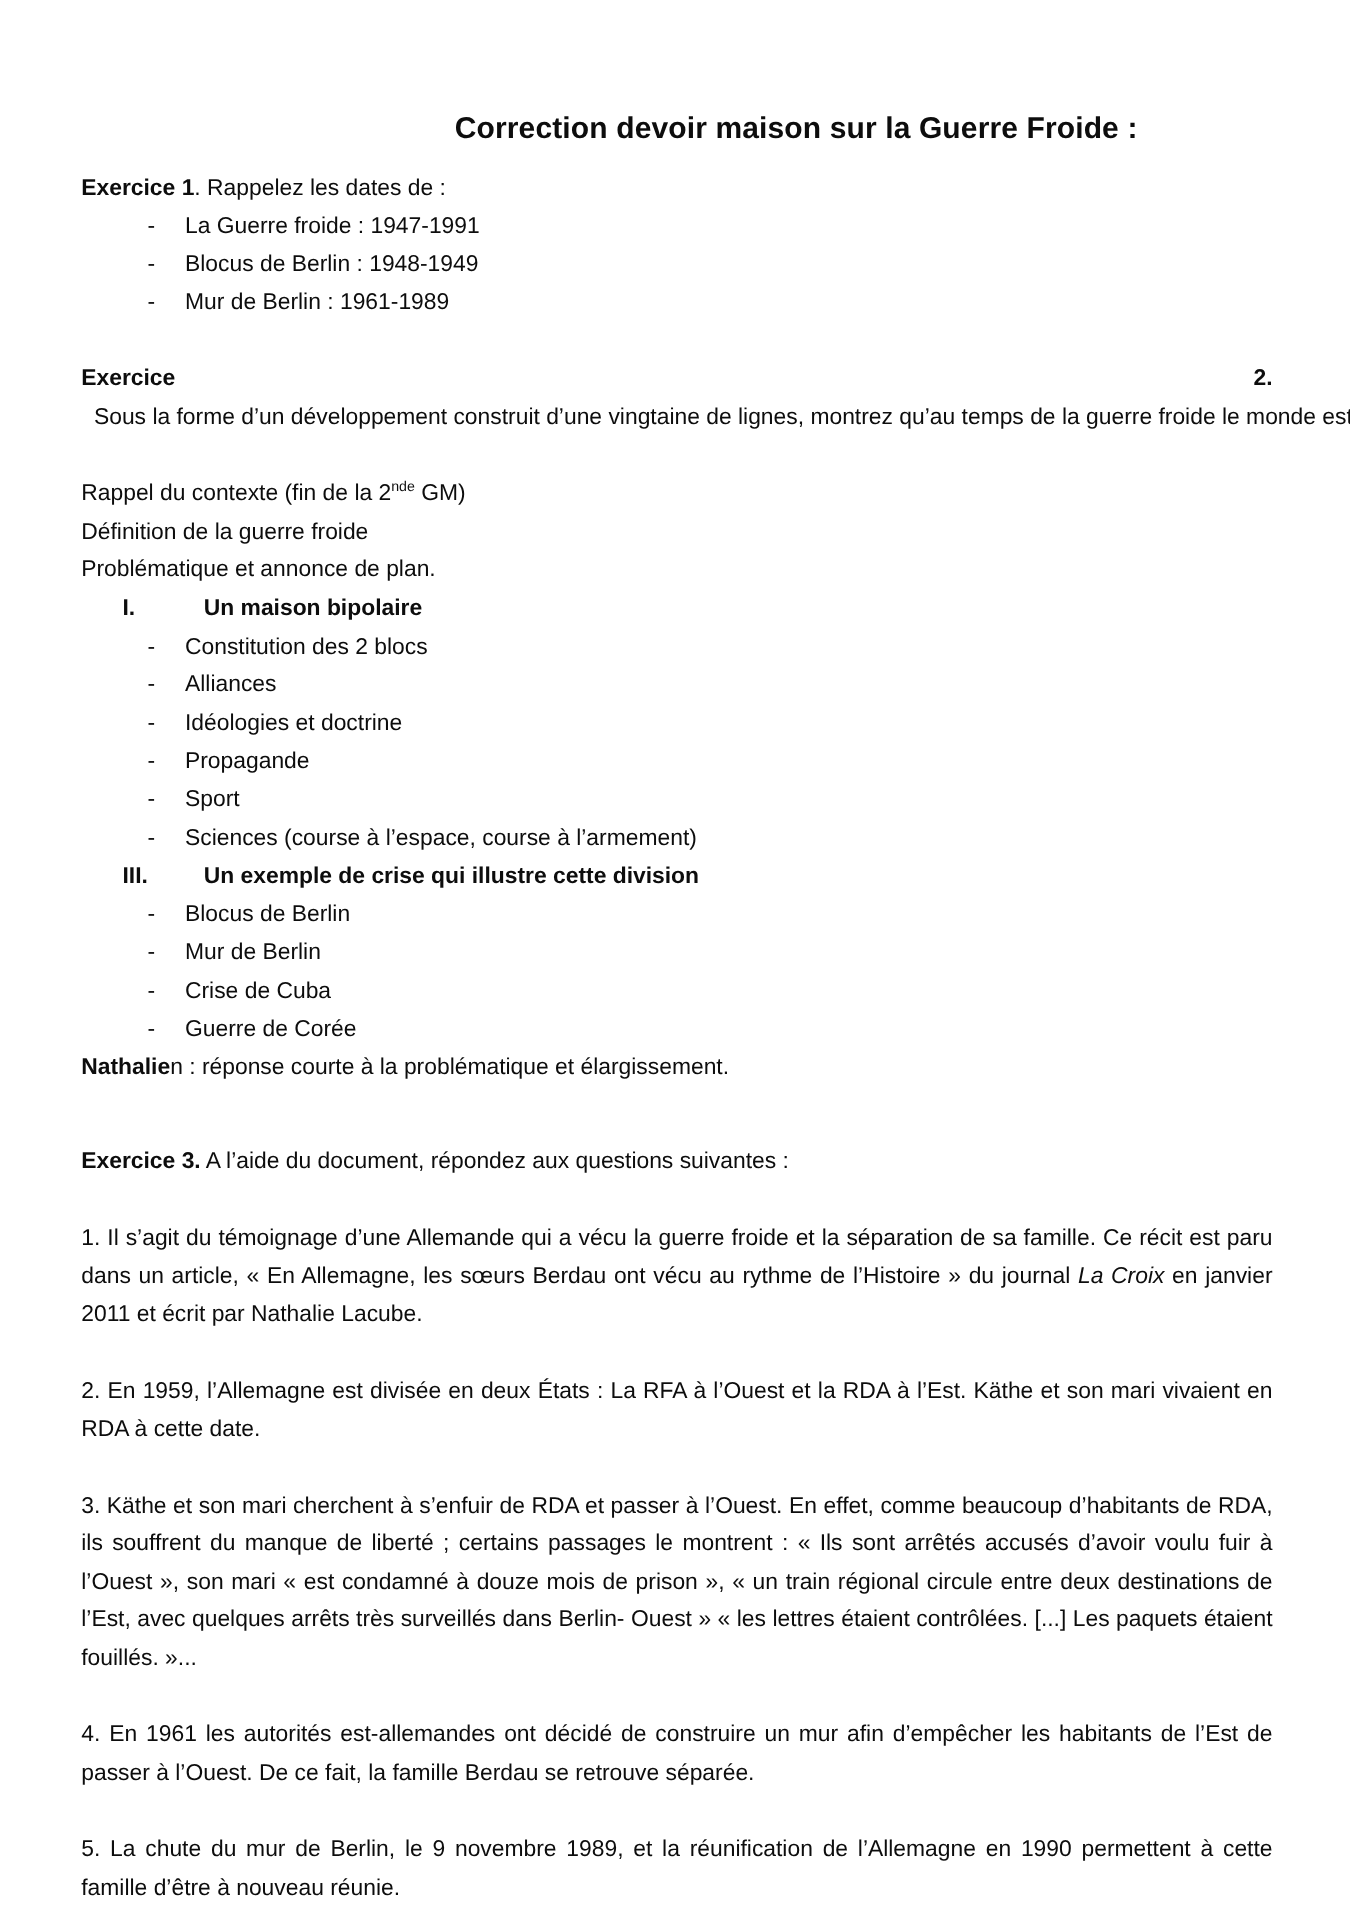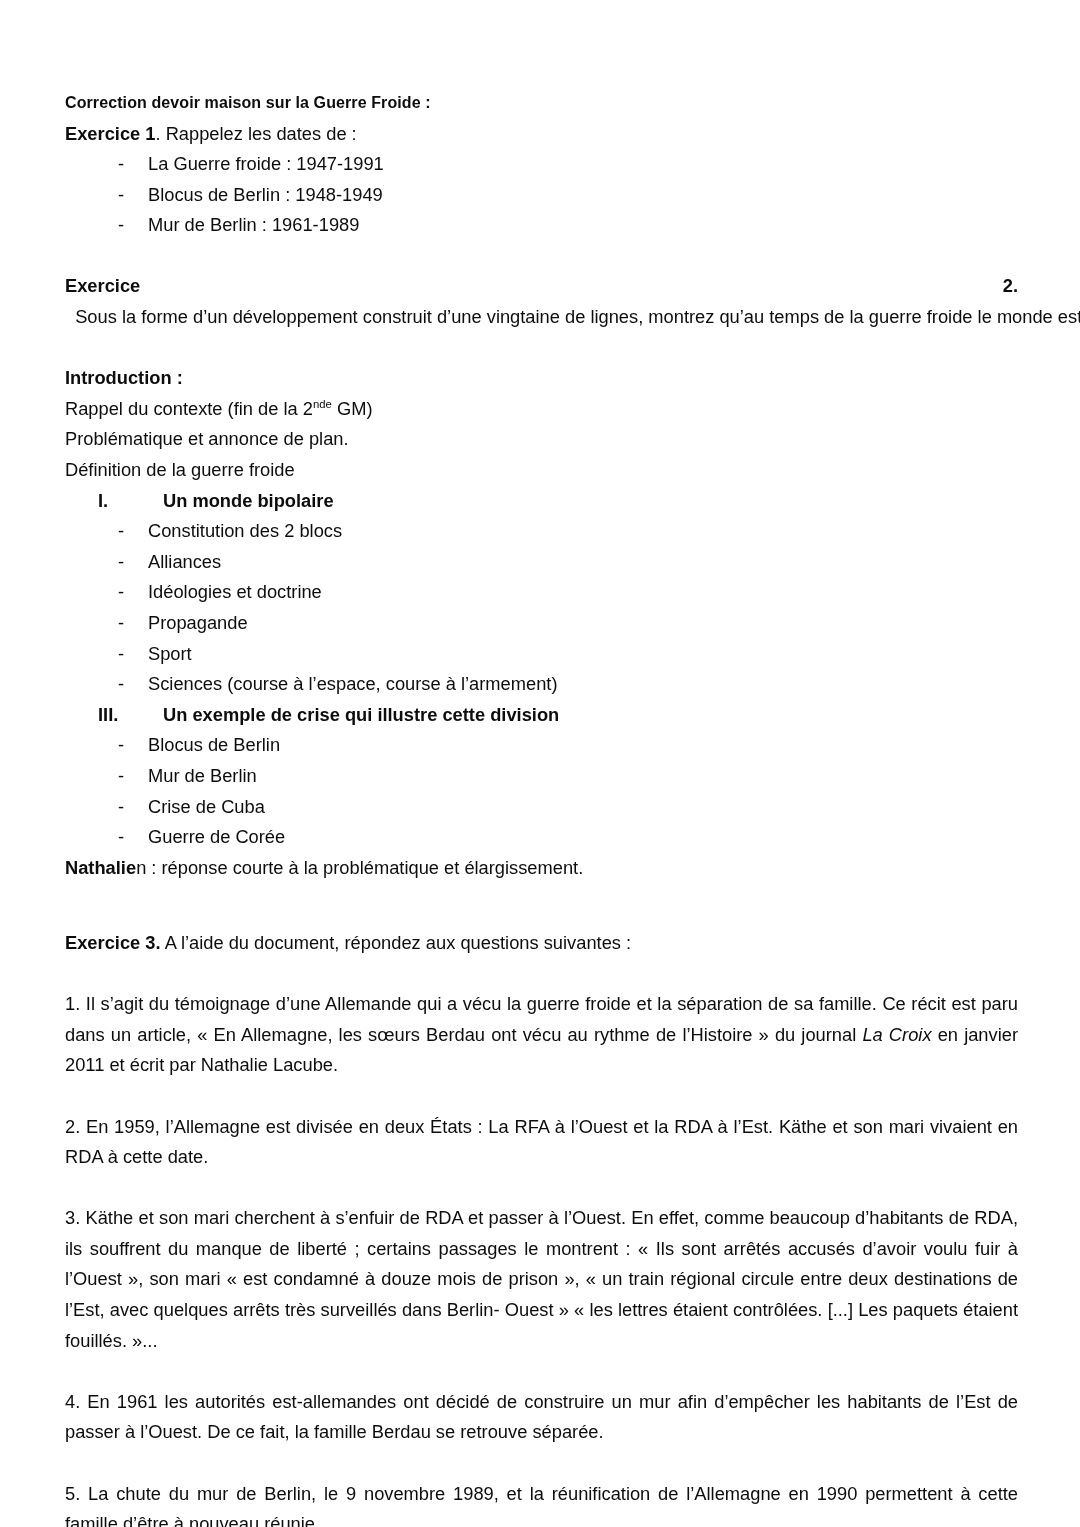--- a/index.html
+++ b/index.html
@@ -17,25 +17,25 @@
   }
   .page {
     position: relative;
     width: 1080px;
     height: 1527px;
     box-sizing: border-box;
     padding: 88px 62px 0 65px;
     background: #ffffff;
   }
   .doc-title {
-    text-align: left;
-    font-size: 16px;
+    text-align: right;
+    font-size: 24px;
     font-weight: bold;
     line-height: 30.5px;
-    margin: 0 0 0 0;
+    margin: 0 0 16px 0;
     padding-right: 108px;
     letter-spacing: 0.1px;
   }
   p {
     margin: 0;
     font-size: 18.3px;
     line-height: 30.6px;
   }
   .just {
     text-align: justify;
@@ -103,28 +103,27 @@
     <span class="dash">-</span>
     <span>Mur de Berlin : 1961-1989</span>
   </div>
 
   <div class="spacer"></div>
 
   <p class="just"><b>Exercice 2.</b><span class="nb">  Sous la forme d’un développement construit d’une vingtaine de lignes, montrez qu’au temps de la guerre froide le monde est divisé en deux blocs opposés.</span></p>
 
   <div class="spacer"></div>
 
-  <p class="flow"><b>Introduction :</b></p>
   <p class="flow"><span>Rappel du contexte (fin de la 2</span><sup>nde</sup><span> GM)</span></p>
+  <p class="flow">Définition de la guerre froide</p>
   <p class="flow">Problématique et annonce de plan.</p>
-  <p class="flow">Définition de la guerre froide</p>
 
   <div class="roman">
     <span class="num">I.</span>
-    <span>Un monde bipolaire</span>
+    <span>Un maison bipolaire</span>
   </div>
   <div class="bullet">
     <span class="dash">-</span>
     <span>Constitution des 2 blocs</span>
   </div>
   <div class="bullet">
     <span class="dash">-</span>
     <span>Alliances</span>
   </div>
   <div class="bullet">

